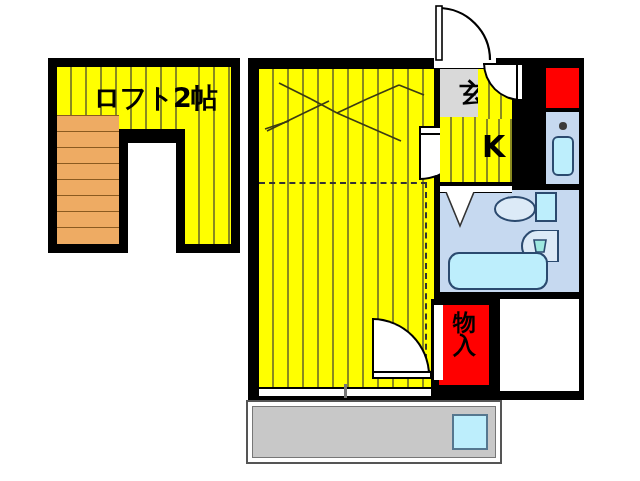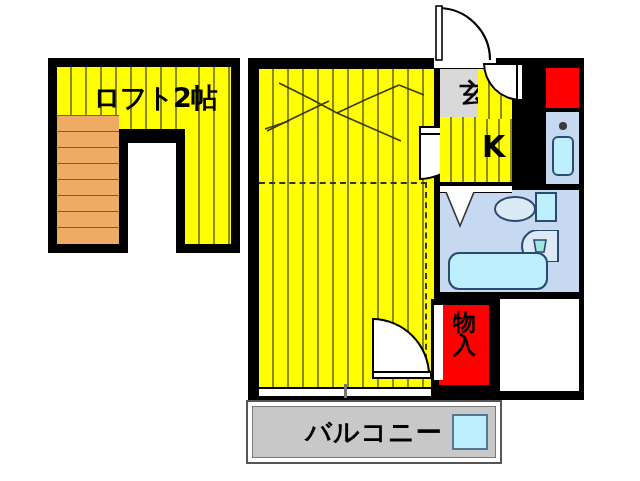--- a/index.html
+++ b/index.html
@@ -207,16 +207,15 @@
 
   <div class="abs white" style="left:434px; top:305px; width:9px; height:75px;"></div>
 
   <div class="abs white" style="left:500px; top:299px; width:79px; height:92px;"></div>
 
   <div class="abs win" style="left:259px; top:388px; width:172px; height:9px;"></div>
   <div class="abs sash" style="left:344px; top:384px; width:3px; height:14px;"></div>
 
   <div class="abs bal-outer" style="left:246px; top:400px; width:256px; height:64px;"></div>
   <div class="abs bal-inner" style="left:252px; top:406px; width:244px; height:52px;"></div>
-  <div class="abs label label-bal" style="left:252px; top:419px; width:244px;">バルコニー</div>
   <div class="abs fixture-outline" style="left:452px; top:414px; width:36px; height:36px; border-color:#55778f;"></div>
 
 </div>
 
 </body></html>

